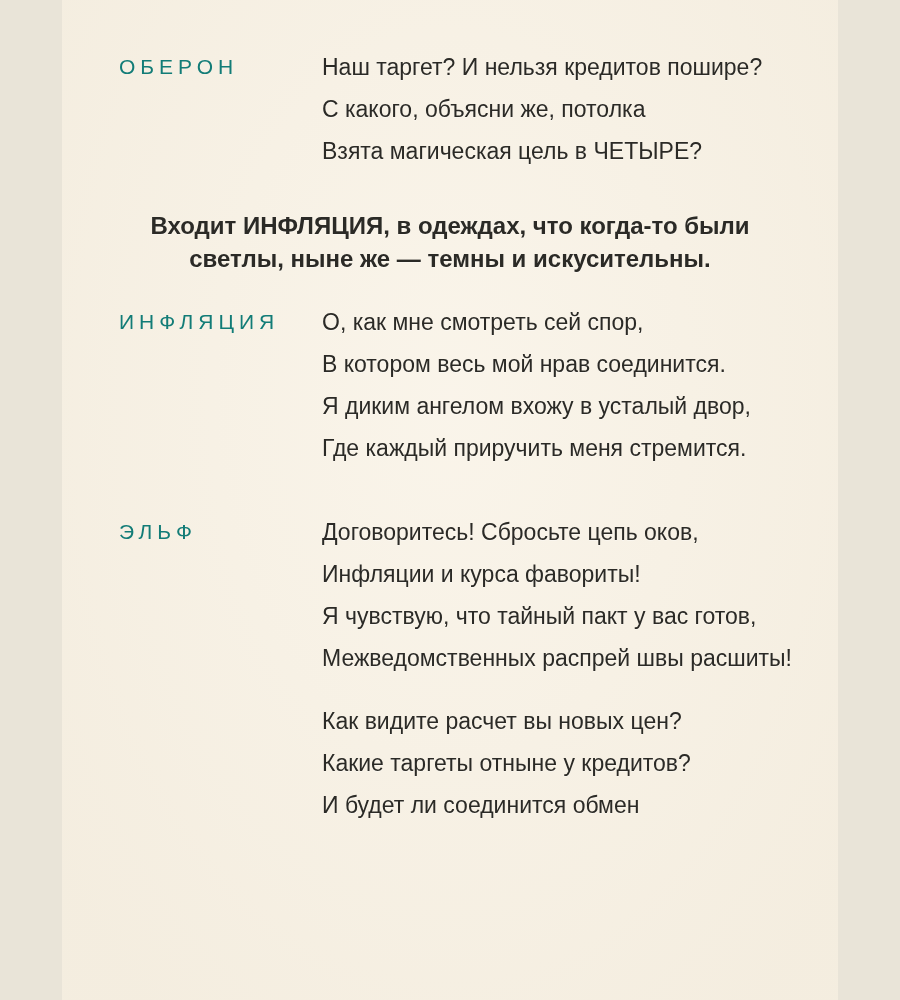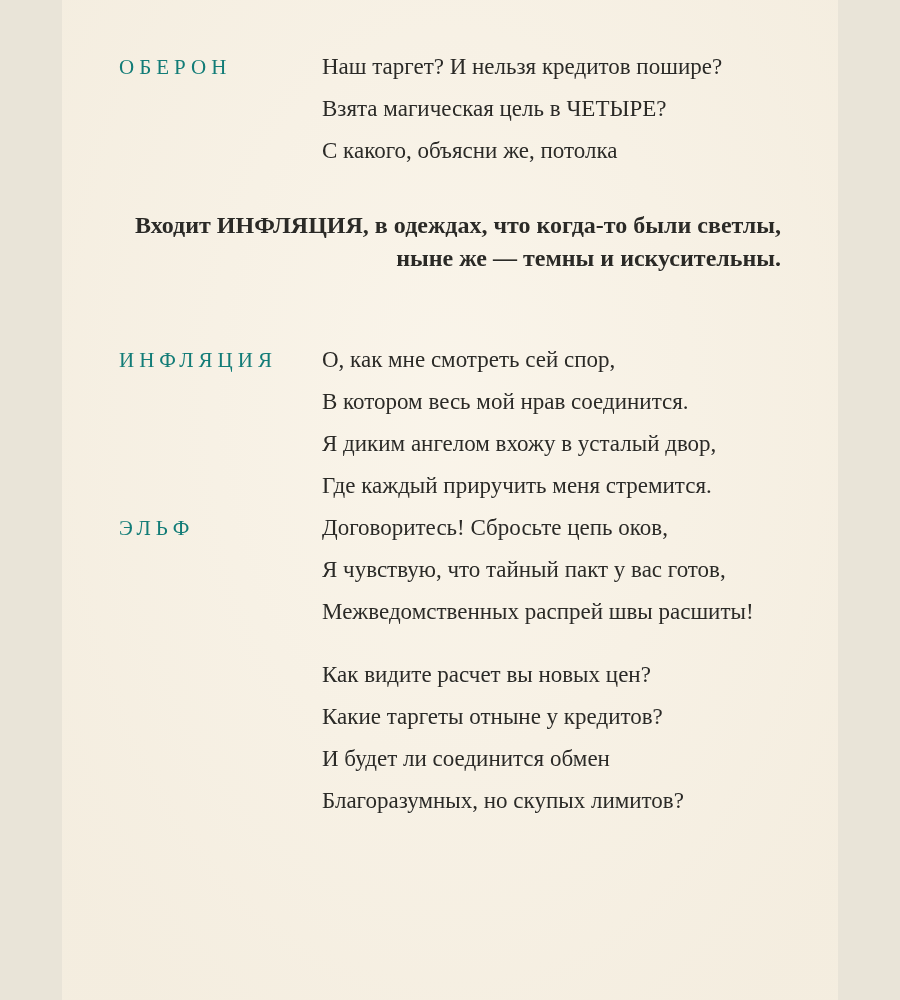--- a/index.html
+++ b/index.html
@@ -10,21 +10,21 @@
   .page {
     position: relative;
     width: 776px;
     height: 1000px;
     margin: 0 auto;
     box-sizing: border-box;
     padding: 46px 57px 0 57px;
     background: #f8f1e3;
     background-image: radial-gradient(ellipse at 50% 40%, rgba(255,255,255,0.25), rgba(0,0,0,0.015) 90%);
     color: #2b2a26;
-    font-family: Liberation Serif, serif;
+    font-family: Liberation Sans, sans-serif;
     overflow: hidden;
   }
   .speech {
     display: grid;
     grid-template-columns: 203px 1fr;
     align-items: start;
   }
   .speaker {
     font-size: 21px;
     line-height: 42px;
@@ -36,66 +36,66 @@
   .lines { min-width: 0; }
   .line {
     margin: 0;
     font-size: 23px;
     line-height: 42px;
     white-space: nowrap;
     text-shadow: 0 1px 0 rgba(255,255,255,0.35);
   }
   .stanza-gap { margin-top: 21px; }
   .stage-direction {
-    margin: 37px auto 64px auto;
+    margin: 37px auto 26px auto;
     max-width: 700px;
-    text-align: right;
+    text-align: center;
     font-weight: bold;
     font-size: 24px;
     line-height: 33px;
     text-shadow: 0 1px 0 rgba(255,255,255,0.35);
   }
-  .speech-elf { }
+  .speech-elf { margin-top: 42px; }
 </style>
 </head>
 <body>
 
 <div class="page">
 
   <section class="speech">
     <div class="speaker">ОБЕРОН</div>
     <div class="lines">
       <p class="line">Наш таргет? И нельзя кредитов пошире?</p>
+      <p class="line">С какого, объясни же, потолка</p>
       <p class="line">Взята магическая цель в ЧЕТЫРЕ?</p>
-      <p class="line">С какого, объясни же, потолка</p>
     </div>
   </section>
 
   <p class="stage-direction">Входит ИНФЛЯЦИЯ, в одеждах, что когда-то были светлы, ныне же — темны и искусительны.</p>
 
   <section class="speech">
     <div class="speaker">ИНФЛЯЦИЯ</div>
     <div class="lines">
       <p class="line">О, как мне смотреть сей спор,</p>
       <p class="line">В котором весь мой нрав соединится.</p>
       <p class="line">Я диким ангелом вхожу в усталый двор,</p>
       <p class="line">Где каждый приручить меня стремится.</p>
     </div>
   </section>
 
   <section class="speech speech-elf">
     <div class="speaker">ЭЛЬФ</div>
     <div class="lines">
       <div class="stanza">
         <p class="line">Договоритесь! Сбросьте цепь оков,</p>
+        <p class="line">Инфляции и курса фавориты!</p>
         <p class="line">Я чувствую, что тайный пакт у вас готов,</p>
         <p class="line">Межведомственных распрей швы расшиты!</p>
       </div>
       <div class="stanza stanza-gap">
         <p class="line">Как видите расчет вы новых цен?</p>
         <p class="line">Какие таргеты отныне у кредитов?</p>
         <p class="line">И будет ли соединится обмен</p>
-        <p class="line">Благоразумных, но скупых лимитов?</p>
       </div>
     </div>
   </section>
 
 </div>
 
 </body></html>

